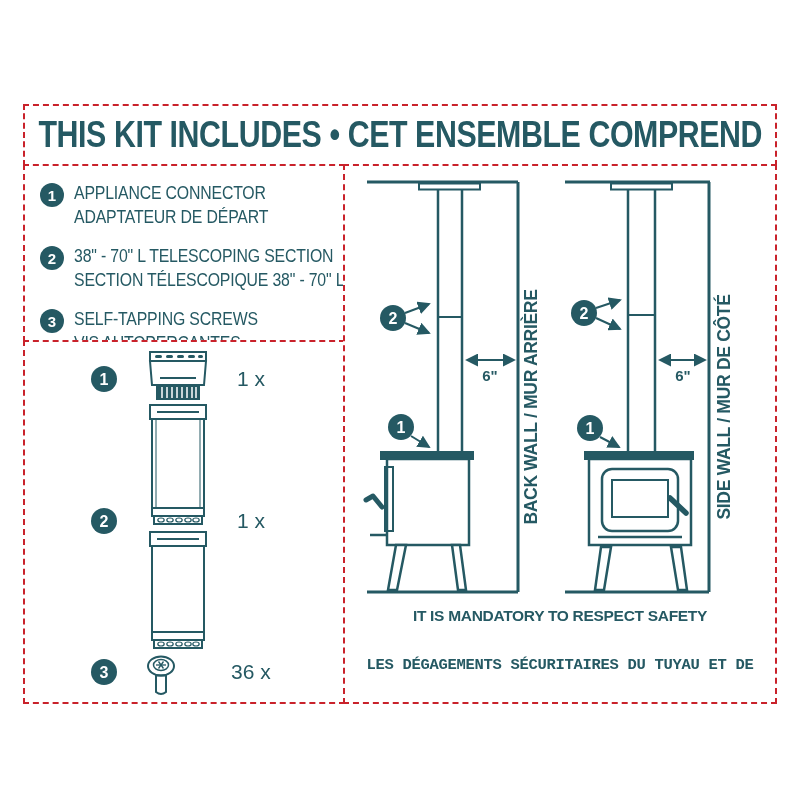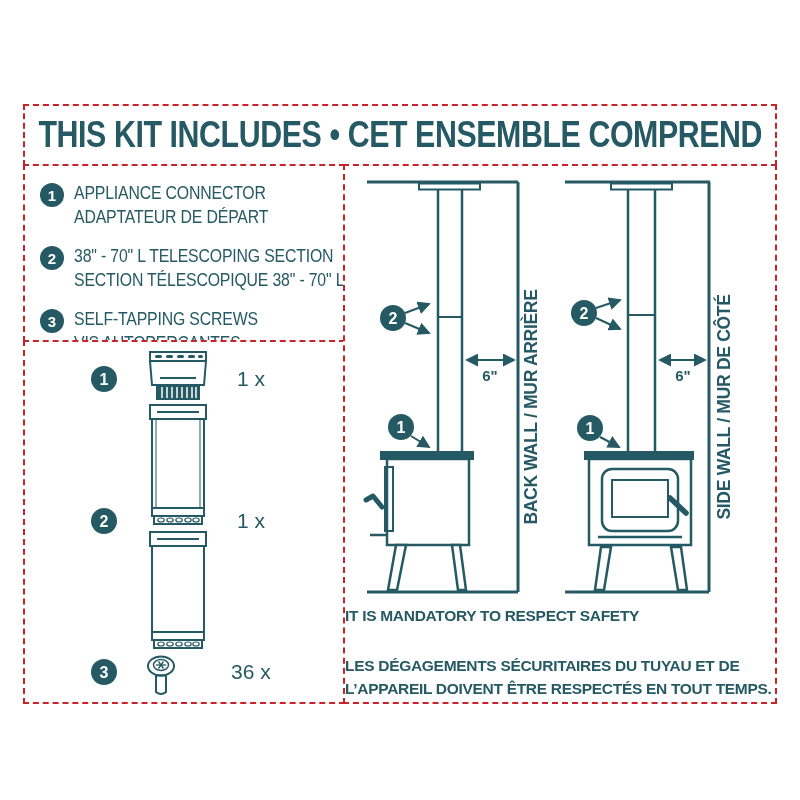--- a/index.html
+++ b/index.html
@@ -27,25 +27,25 @@
     justify-content:center; flex:0 0 24px; margin-top:2px;
   }
   .kit-lines { font-size:18px; line-height:24px; letter-spacing:-0.2px;
     white-space:nowrap; transform:scaleX(0.88); transform-origin:left top;
     font-weight:400; color:#255963; }
   
   .parts-box { left:23px; top:340px; width:322px; height:364px; }
   .parts-box svg, .clearance-box svg { position:absolute; left:0; top:0; }
   
   .clearance-box { left:343px; top:164px; width:434px; height:540px; }
-  .warn { position:absolute; left:0; width:430px; text-align:left;
+  .warn { position:absolute; left:0; width:430px; text-align:center;
     font-weight:bold; font-size:15.5px; line-height:23px; letter-spacing:-0.3px;
     color:#255963; }
   .warn-en { top:438px; }
-  .warn-fr { top:488px; }
+  .warn-fr { top:488px;font-family:Liberation Mono, monospace; }
 </style>
 </head>
 <body>
 
 <div class="page">
 
   <div class="dashed title-box">
     <div class="title-inner">THIS KIT INCLUDES • CET ENSEMBLE COMPREND</div>
   </div>
 
@@ -237,17 +237,16 @@
         <text x="338" y="215" text-anchor="middle" fill="#255963" font-size="15" font-weight="bold">6"</text>
         <text x="385" y="241" text-anchor="middle" fill="#255963" font-size="17.5" font-weight="bold" letter-spacing="-0.3" transform="rotate(-90 385 241)">SIDE WALL / MUR DE CÔTÉ</text>
       </g>
     </svg>
 
     <div class="warn warn-en">
       <div>IT IS MANDATORY TO RESPECT SAFETY</div>
     </div>
     <div class="warn warn-fr">
       <div>LES DÉGAGEMENTS SÉCURITAIRES DU TUYAU ET DE</div>
-      <div>L’APPAREIL DOIVENT ÊTRE RESPECTÉS EN TOUT TEMPS.</div>
     </div>
   </div>
 
 </div>
 
 </body></html>

